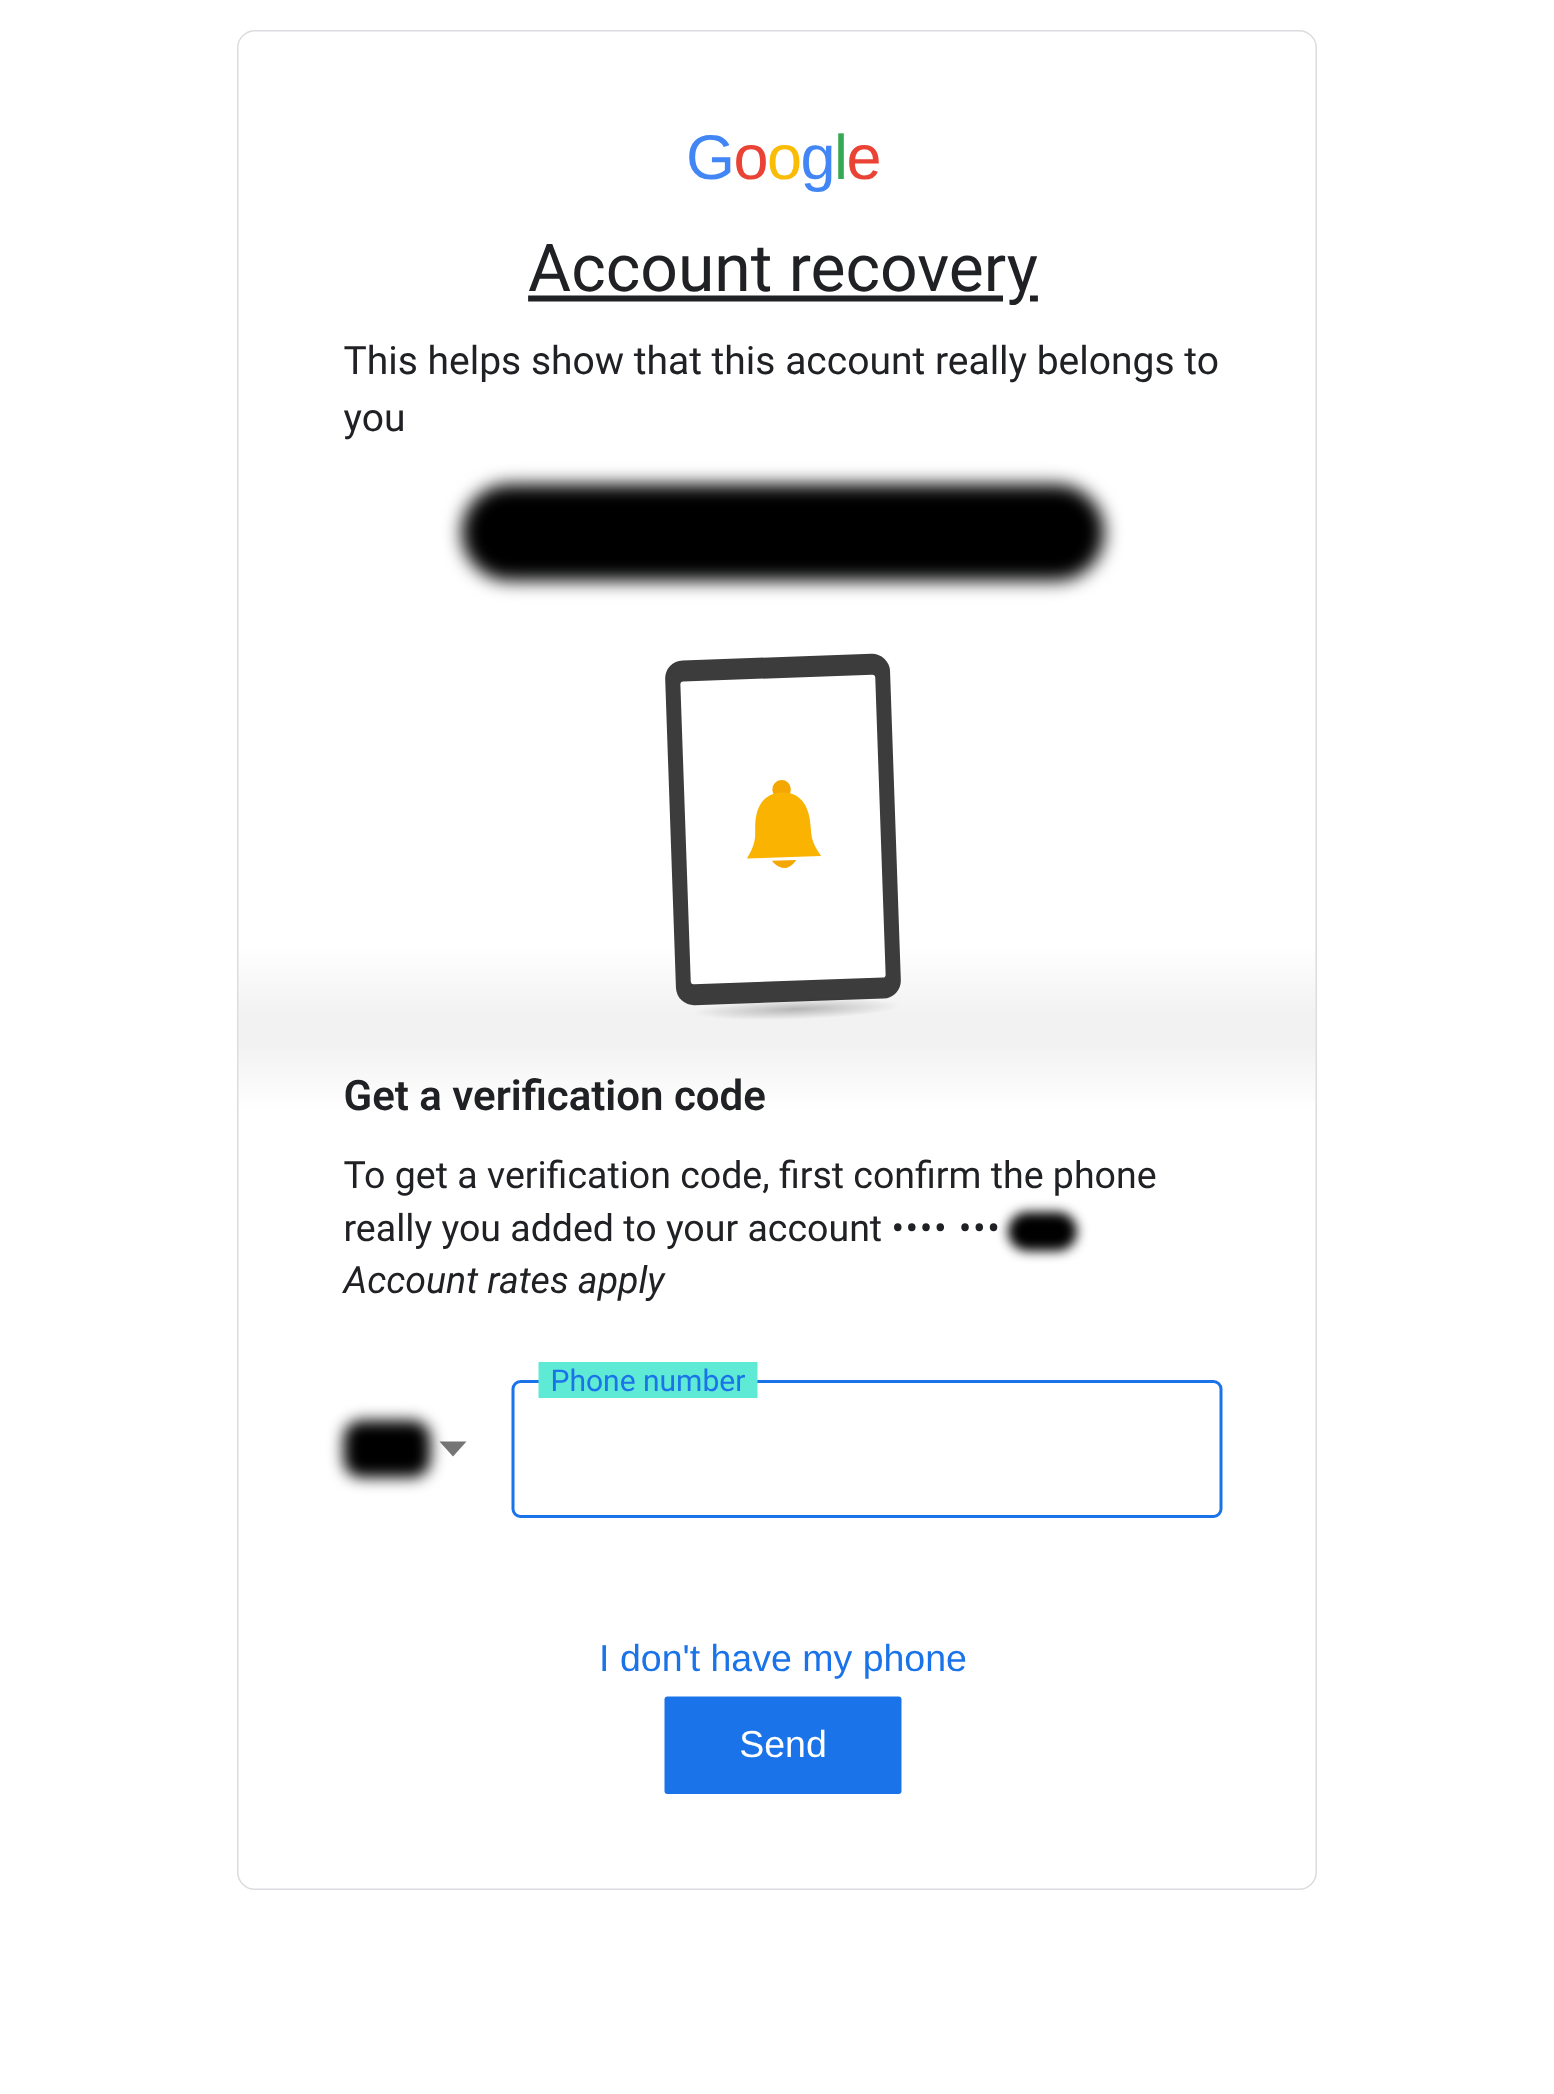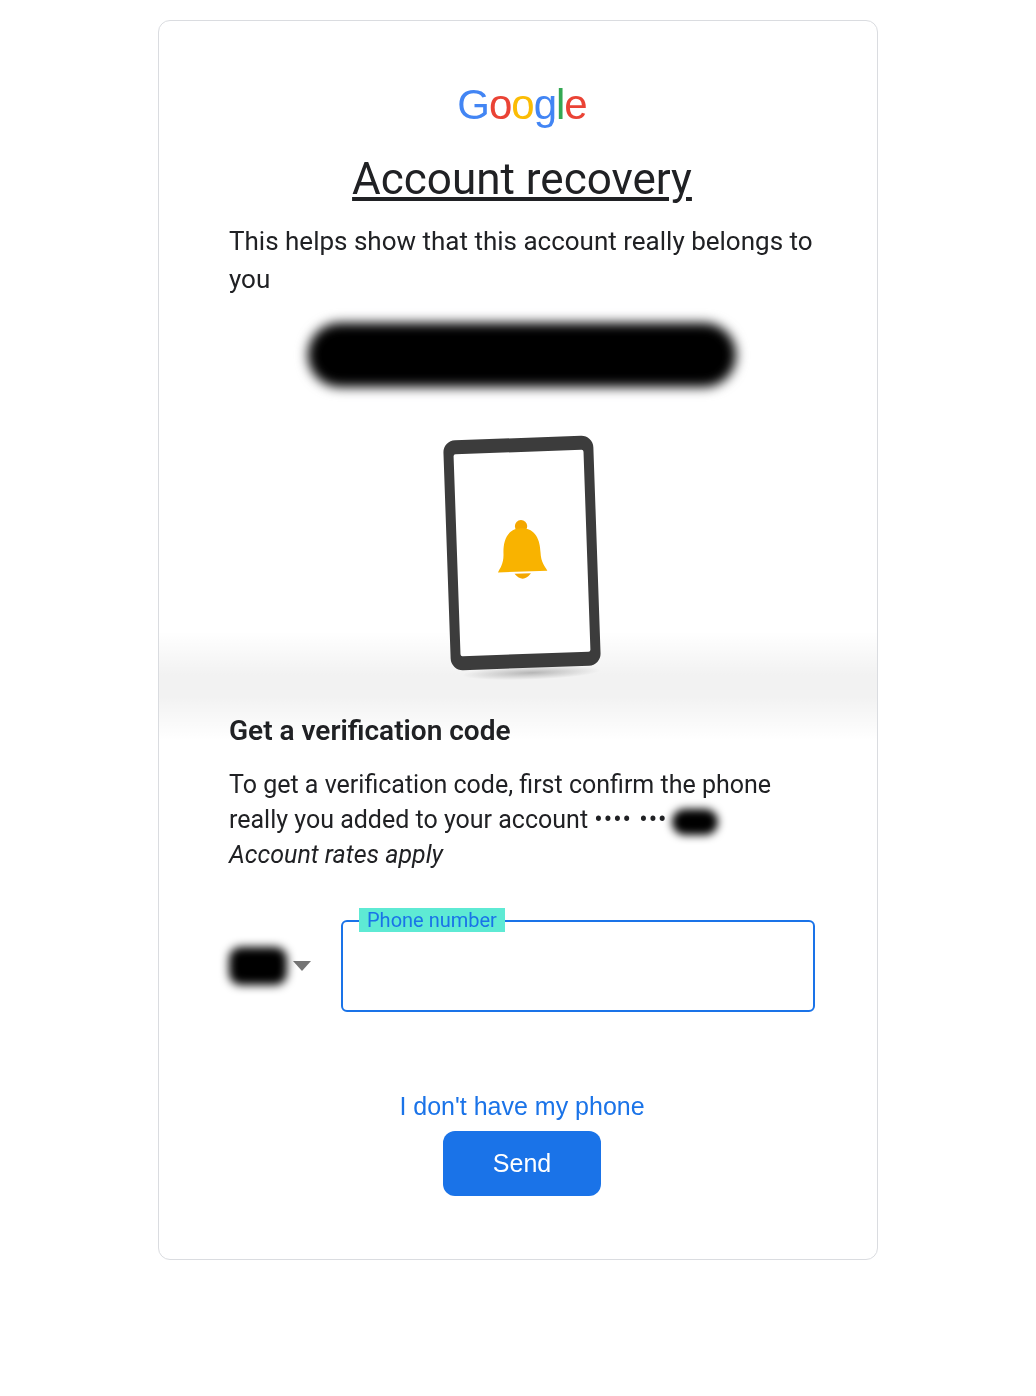--- a/index.html
+++ b/index.html
@@ -190,21 +190,21 @@
     color: #1a73e8;
     font-size: 25px;
     font-weight: 500;
     cursor: pointer;
     padding: 10px 0;
   }
   .primary-btn {
     background: #1a73e8;
     color: #fff;
     border: none;
-    border-radius: 12px;
+    border-radius: 2px;
     font-size: 25px;
     font-weight: 500;
     padding: 18px 50px;
     cursor: pointer;
   }
 </style>
 </head>
 <body>
 
 <div class="card">

